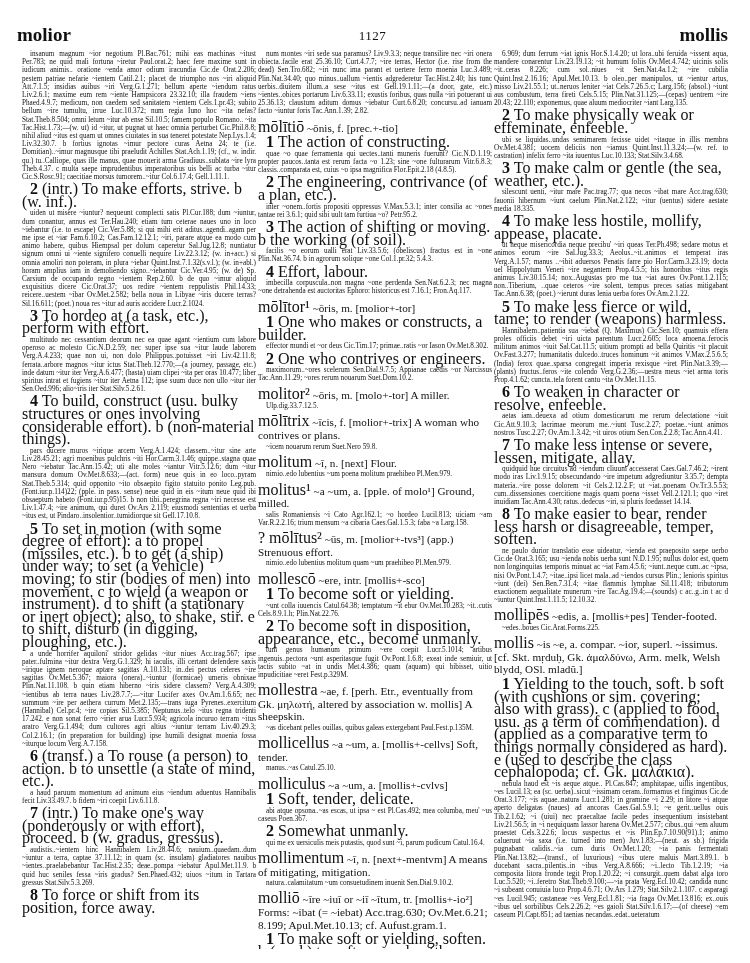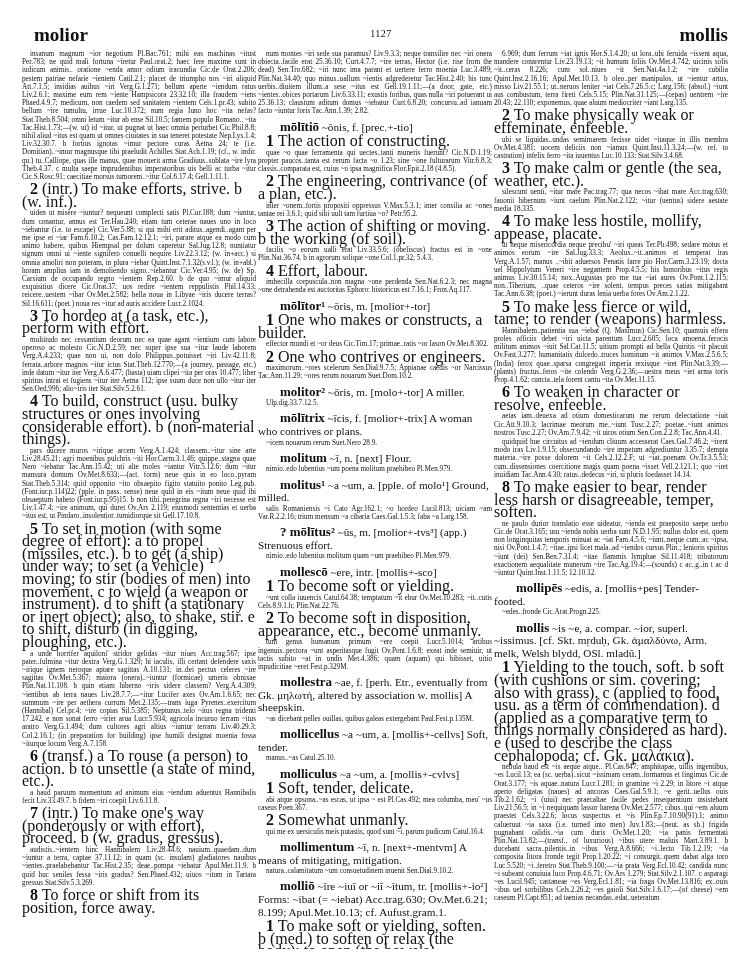--- a/index.html
+++ b/index.html
@@ -1,27 +1,27 @@
 <!DOCTYPE html>
 <html><head>
 <meta charset="utf-8">
 <style>
   html, body { margin:0; padding:0; background:#ffffff; }
   body { width:750px; height:963px; overflow:hidden; position:relative; color:#111; font-family:"Liberation Serif","DejaVu Serif",serif; }
-  .header { position:absolute; top:24px; left:34px; right:22px; height:24px; }
+  .header { position:absolute; top:24px; left:17px; right:22px; height:24px; }
   .hw-left { position:absolute; left:0; top:0; font-weight:bold; font-size:19px; }
   .hw-right { position:absolute; right:0; top:0; font-weight:bold; font-size:19px; }
-  .pageno { position:absolute; left:0; right:0; top:4px; text-align:center; font-size:10px; letter-spacing:0.5px; }
+  .pageno { position:absolute; left:0; right:0; top:4px; text-align:center; font-size:13px; letter-spacing:0.5px; }
   .cols { position:absolute; top:50px; left:22px; right:22px; bottom:14px; display:flex; gap:2px; }
   .col { flex:1; overflow:hidden; }
   .cit { font-size:7.2px; line-height:8.2px; text-align:justify; text-indent:8px; margin:0 0 1px 0; }
   .sense { font-size:16px; line-height:12.6px; margin:2px 0 1px 0; text-indent:8px; }
   .sense b.n { font-weight:bold; }
   .entry { font-size:11.2px; line-height:12.6px; margin:5px 0 1px 0; }
-  .entry .lemma { font-weight:bold; font-size:13px;margin-left:22px; }
+  .entry .lemma { font-weight:normal; font-size:16px; }
 </style>
 </head>
 <body>
 
 <div class="header">
   <span class="hw-left">molior</span>
   <div class="pageno">1127</div>
   <span class="hw-right">mollis</span>
 </div>
 
@@ -54,21 +54,21 @@
       <p class="sense"><b class="n">4</b> <span>Effort, labour.</span></p>
       <p class="cit">imbecilla corpuscula..non magna ~one perdenda Sen.Nat.6.2.3; nec magna ~one detrahenda est auctoritas Ephoro: historicus est 7.16.1; Fron.Aq.117.</p>
       <p class="entry"><span class="lemma">mōlītor¹</span> <span>~ōris, m. [molior+-tor]</span></p>
       <p class="sense"><b class="n">1</b> <span>One who makes or constructs, a builder.</span></p>
       <p class="cit">effector mundi et ~or deus Cic.Tim.17; primae..ratis ~or Iason Ov.Met.8.302.</p>
       <p class="sense"><b class="n">2</b> <span>One who contrives or engineers.</span></p>
       <p class="cit">maximorum..~ores scelerum Sen.Dial.9.7.5; Appianae caedis ~or Narcissus Tac.Ann.11.29; ~ores rerum nouarum Suet.Dom.10.2.</p>
       <p class="entry"><span class="lemma">molitor²</span> <span>~ōris, m. [molo+-tor] A miller.</span></p>
       <p class="cit">Ulp.dig.33.7.12.5.</p>
       <p class="entry"><span class="lemma">mōlītrix</span> <span>~īcis, f. [molior+-trix] A woman who contrives or plans.</span></p>
-      <p class="cit">~icem nouarum rerum Suet.Nero 28.9.</p>
+      <p class="cit">~icem nouarum rerum Suet.Nero 59.8.</p>
       <p class="entry"><span class="lemma">molitum</span> <span>~ī, n. [next] Flour.</span></p>
       <p class="cit">nimio..edo lubentius ~um poena molitum praehibeo Pl.Men.979.</p>
       <p class="entry"><span class="lemma">molitus¹</span> <span>~a ~um, a. [pple. of molo¹] Ground, milled.</span></p>
       <p class="cit">salis Romaniensis ~i Cato Agr.162.1; ~o hordeo Lucil.813; uiciam ~am Var.R.2.2.16; trium mensum ~a cibaria Caes.Gal.1.5.3; faba ~a Larg.158.</p>
       <p class="entry"><span class="lemma">? mōlītus²</span> <span>~ūs, m. [molior+-tvs³] (app.) Strenuous effort.</span></p>
       <p class="cit">nimio..edo lubentius molitum quam ~um praehibeo Pl.Men.979.</p>
       <p class="entry"><span class="lemma">mollescō</span> <span>~ere, intr. [mollis+-sco]</span></p>
       <p class="sense"><b class="n">1</b> <span>To become soft or yielding.</span></p>
       <p class="cit">~unt colla iuuencis Catul.64.38; temptatum ~it ebur Ov.Met.10.283; ~it..cutis Cels.8.9.1.h; Plin.Nat.22.76.</p>
       <p class="sense"><b class="n">2</b> <span>To become soft in disposition, appearance, etc., become unmanly.</span></p>
@@ -92,23 +92,24 @@
       <p class="cit">6.969; dum ferrum ~iat ignis Hor.S.1.4.20; ut lora..ubi feruida ~issent aqua, mandere conarentur Liv.23.19.13; ~it humum foliis Ov.Met.4.742; uicinis solis ~it..ceras 8.226; cum sol..niues ~it Sen.Nat.4a.1.2; ~ire cubilia Quint.Inst.2.16.16; Apul.Met.10.13. b oleo..per manipulos, ut ~ientur artus, misso Liv.21.55.1; ut..neruos leniter ~iat Cels.7.26.5.c; Larg.156; (absol.) ~iunt aus combustum, terra fireti Cels.5.15; Plin.Nat.31.125;—(cepas) uentrem ~ire 20.43; 22.110; exponemus, quae aluum mediocriter ~iant Larg.135.</p>
       <p class="sense"><b class="n">2</b> <span>To make physically weak or effeminate, enfeeble.</span></p>
       <p class="cit">ubi se liquidas..undas semimarem fecisse uidet ~itaque in illis membra Ov.Met.4.381; uocem deliciis non ~iamus Quint.Inst.11.3.24;—(w. ref. to castration) infelix ferro ~ita iuuentus Luc.10.133; Stat.Silv.3.4.68.</p>
       <p class="sense"><b class="n">3</b> <span>To make calm or gentle (the sea, weather, etc.).</span></p>
       <p class="cit">silescunt uenti, ~itur mare Pac.trag.77; qua necos ~ibat mare Acc.trag.630; fauonii hibernum ~iunt caelum Plin.Nat.2.122; ~itur (uentus) sidere aestate media 18.335.</p>
       <p class="sense"><b class="n">4</b> <span>To make less hostile, mollify, appease, placate.</span></p>
       <p class="cit">ut neque misericordia neque precibu' ~iri queas Ter.Ph.498; sedare motus et animos eorum ~ire Sal.Jug.33.3; Aeolus..~it..animos et temperat iras Verg.A.1.57; manus ..~ibit aduersos Penatis farre pio Hor.Carm.3.23.19; docta uel Hippolytum Veneri ~ire negantem Prop.4.5.5; his honoribus ~itus regis animus Liv.30.15.14; nox..Augustas pro me tua ~iat aures Ov.Pont.1.2.115; non..Tiberium, ..quae ceteros ~ire solent, tempus preces satias mitigabant Tac.Ann.6.38; (poet.) ~ierunt duras lenia uerba fores Ov.Am.2.1.22.</p>
       <p class="sense"><b class="n">5</b> <span>To make less fierce or wild, tame; to render (weapons) harmless.</span></p>
       <p class="cit">Hannibalem..patientia sua ~iebat (Q. Maximus) Cic.Sen.10; quamuis effera proles officiis debet ~iri uicta parentum Lucr.2.605; loca amoena..ferocis militum animos ~iuit Sal.Cat.11.5; uitium prompti ad bella Quiritis ~it placuit Ov.Fast.3.277; humanitatis dulcedo..truces hominum ~it animos V.Max.2.5.6.5; (India) ferox quae..sparsa congregatt imperia rexisque ~iret Plin.Nat.3.39;—(plants) fructus..feros ~ite colendo Verg.G.2.36;—uestra meus ~iet arma toris Prop.4.1.62; cuncta..tela forent cantu ~ita Ov.Met.11.15.</p>
       <p class="sense"><b class="n">6</b> <span>To weaken in character or resolve, enfeeble.</span></p>
-      <p class="cit">aetas iam..deuexa ad otium domesticarum me rerum delectatione ~iuit Cic.Att.9.10.3; lacrimae meorum me..~iunt Tusc.2.27; poetae..~iunt animos nostros Tusc.2.27; Ov.Am.7.9.42; ~it uiros otium Sen.Con.2.2.8; Tac.Ann.4.41.</p>
+      <p class="cit">aetas iam..deuexa ad otium domesticarum me rerum delectatione ~iuit Cic.Att.9.10.3; lacrimae meorum me..~iunt Tusc.2.27; poetae..~iunt animos nostros Tusc.2.27; Ov.Am.1.3.42; ~it uiros otium Sen.Con.2.2.8; Tac.Ann.4.41.</p>
+      <p class="sense"><b class="n">7</b> <span>To make less intense or severe, lessen, mitigate, allay.</span></p>
       <p class="cit">quidquid hue circuitus ad ~iendum cliuum accesserat Caes.Gal.7.46.2; ~irent modo iras Liv.1.9.15; obsecundando ~ire impetum adgrediuntur 3.35.7; dempta materia..~ire posse dolorem ~it Cels.2.12.2.F; ut ~iat..poenam Ov.Tr.3.5.53; cum..dissensiones coercitione magis quam poena ~isset Vell.2.121.1; quo ~iret inuidiam Tac.Ann.4.30; ratus..dedecus ~iri, si pluris foedasset 14.14.</p>
       <p class="sense"><b class="n">8</b> <span>To make easier to bear, render less harsh or disagreeable, temper, soften.</span></p>
       <p class="cit">ne paulo durior translatio esse uideatur, ~ienda est praeposito saepe uerbo Cic.de Orat.3.165; usu ~ienda nobis uerba sunt N.D.1.95; nullus dolor est, quem non longinquitas temporis minuat ac ~iat Fam.4.5.6; ~iunt..neque cum..ac ~ipsa, nisi Ov.Pont.1.4.7; ~itae..ipsi licet mala..ad ~iendos cursus Plin.; lenioris spiritus ~iunt (dei) Sen.Ben.7.31.4; ~itae flammis lymphae Sil.11.418; tributorum exactionem aequalitate munerum ~ire Tac.Ag.19.4;—(sounds) c ac..g..in t ac d ~iuntur Quint.Inst.1.11.5; 12.10.32.</p>
       <p class="entry"><span class="lemma">mollipēs</span> <span>~edis, a. [mollis+pes] Tender-footed.</span></p>
-      <p class="cit">~edes..fronde Cic.Arat.Progn.225.</p>
+      <p class="cit">~edes..boues Cic.Arat.Forms.225.</p>
       <p class="entry"><span class="lemma">mollis</span> <span>~is ~e, a. compar. ~ior, superl. ~issimus. [cf. Skt. mṛduḥ, Gk. ἀμαλδύνω, Arm. melk, Welsh blydd, OSl. mladŭ.]</span></p>
       <p class="sense"><b class="n">1</b> <span>Yielding to the touch, soft. b soft (with cushions or sim. covering; also with grass). c (applied to food, usu. as a term of commendation). d (applied as a comparative term to things normally considered as hard). e (used to describe the class cephalopoda; cf. Gk. μαλάκια).</span></p>
       <p class="cit">nebula haud est ~is aeque atque.. Pl.Cas.847; amphitapae, uillis ingentibus, ~es Lucil.13; ea (sc. uerba)..sicut ~issimam ceram..formamus et fingimus Cic.de Orat.3.177; ~is aquae..natura Lucr.1.281; in gramine ~i 2.29; in litore ~i atque aperto deligatas (naues) ad ancoras Caes.Gal.5.9.1; ~e gerit..uellus ouis Tib.2.1.62; ~i (uiui) nec praecaltae facile pedes insequentium insistebant Liv.21.56.5; in ~i nequiquam lassor harena Ov.Met.2.577; cibus..qui ~em aluum praestet Cels.3.22.6; locus suspectus et ~is Plin.Ep.7.10.90(91).1; animo calueruut ~ia saxa (i.e. turned into men) Juv.1.83;—(neut. as sb.) frigida pugnabant calidis..~ia cum duris Ov.Met.1.20; ~ia panis fermentati Plin.Nat.13.82;—(transf., of luxurious) ~ibus utere maluis Mart.3.89.1. b ducebant sacra..pilentis..in ~ibus Verg.A.8.666; ~i..lecto Tib.1.2.19; ~ia composita litora fronde tegit Prop.1.20.22; ~i consurgit..quem dabat alga toro Luc.5.520; ~i..feretro Stat.Theb.9.100;—~ia prata Verg.Ecl.10.42; candida nunc ~i subeant conuiuia luco Prop.4.6.71; Ov.Ars 1.279; Stat.Silv.2.1.107. c asparagi ~es Lucil.945; castaneae ~es Verg.Ecl.1.81; ~ia fraga Ov.Met.13.816; ex..ouis ~ibus uel sorbilibus Cels.2.26.2; ~es gaioli Stat.Silv.1.6.17;—(of cheese) ~em caseum Pl.Capt.851; ad taenias necandas..edat..ueteratum</p>
     </div>
 </div>
 
 </body></html>

